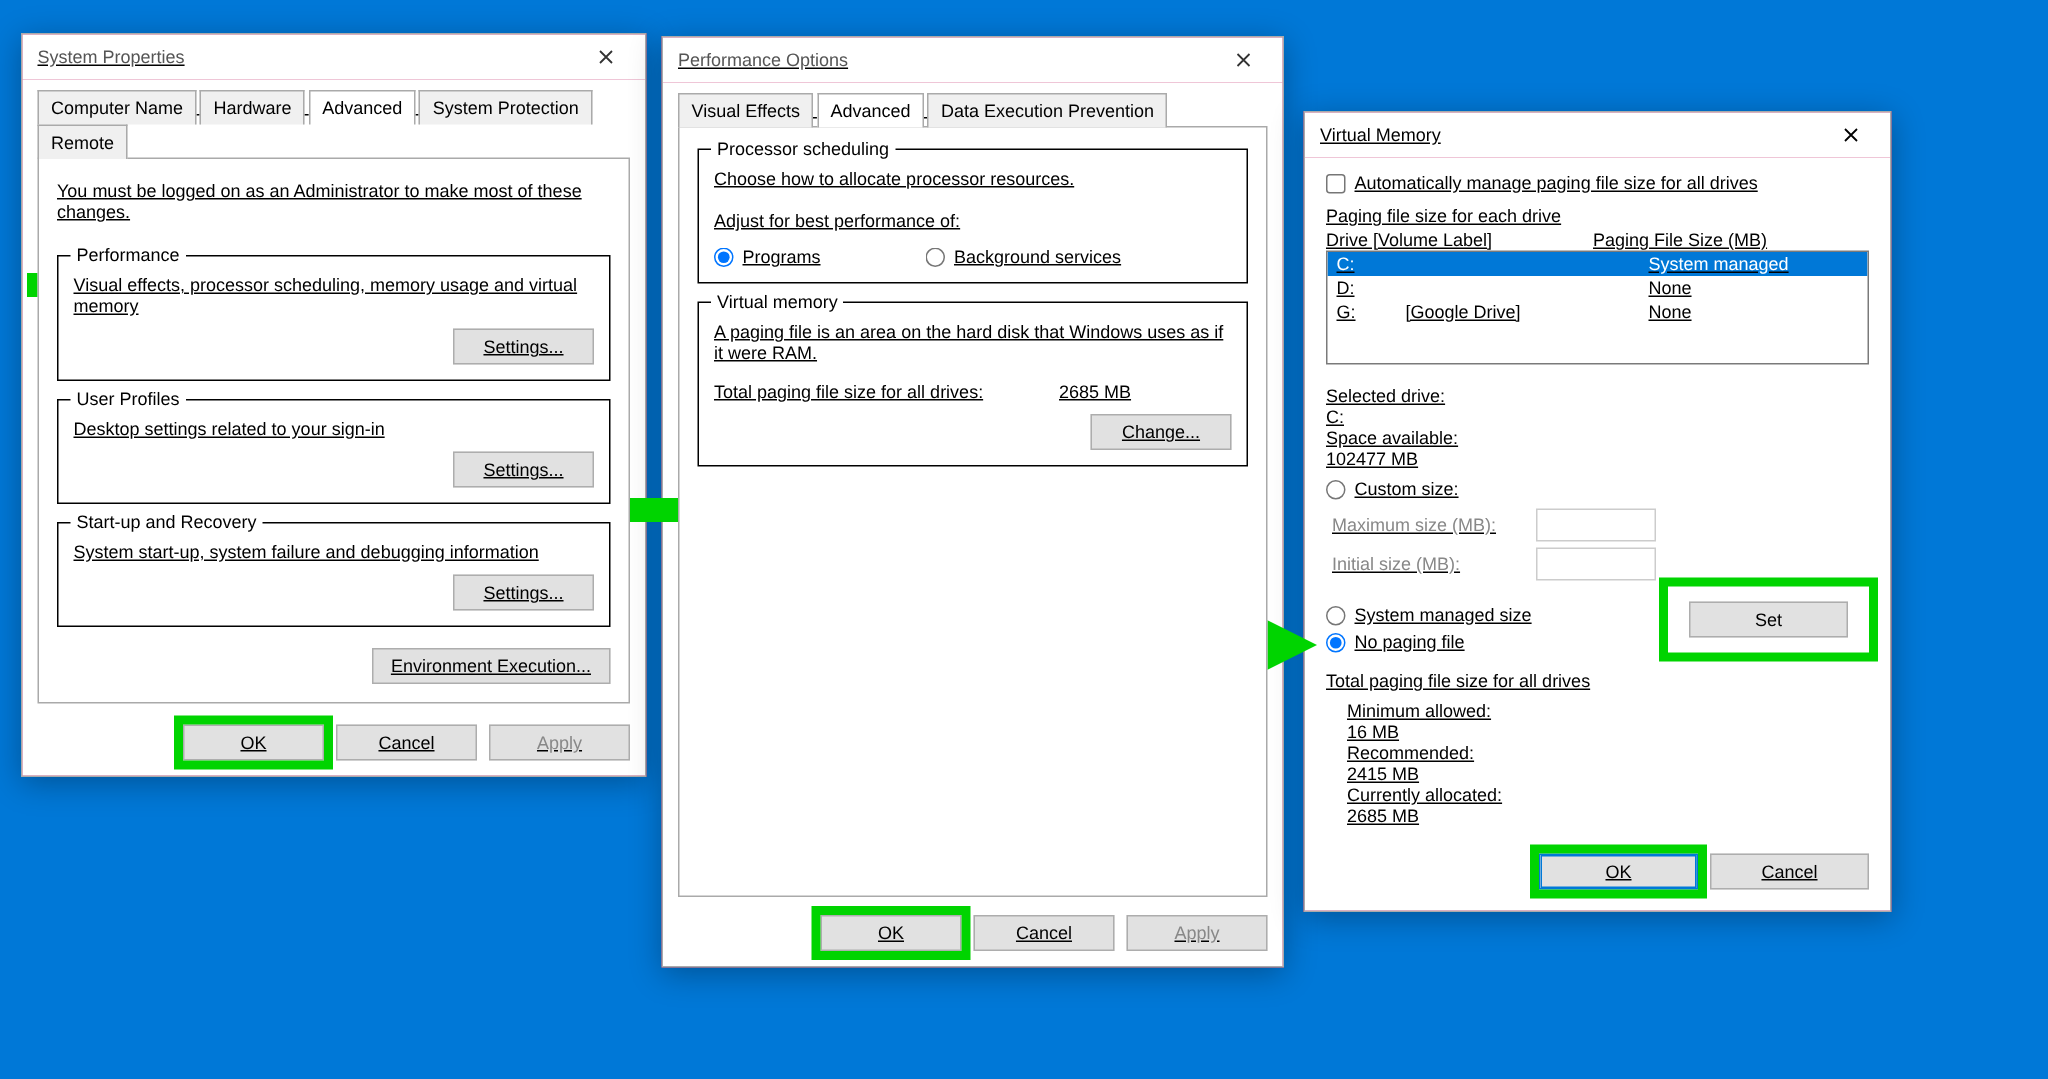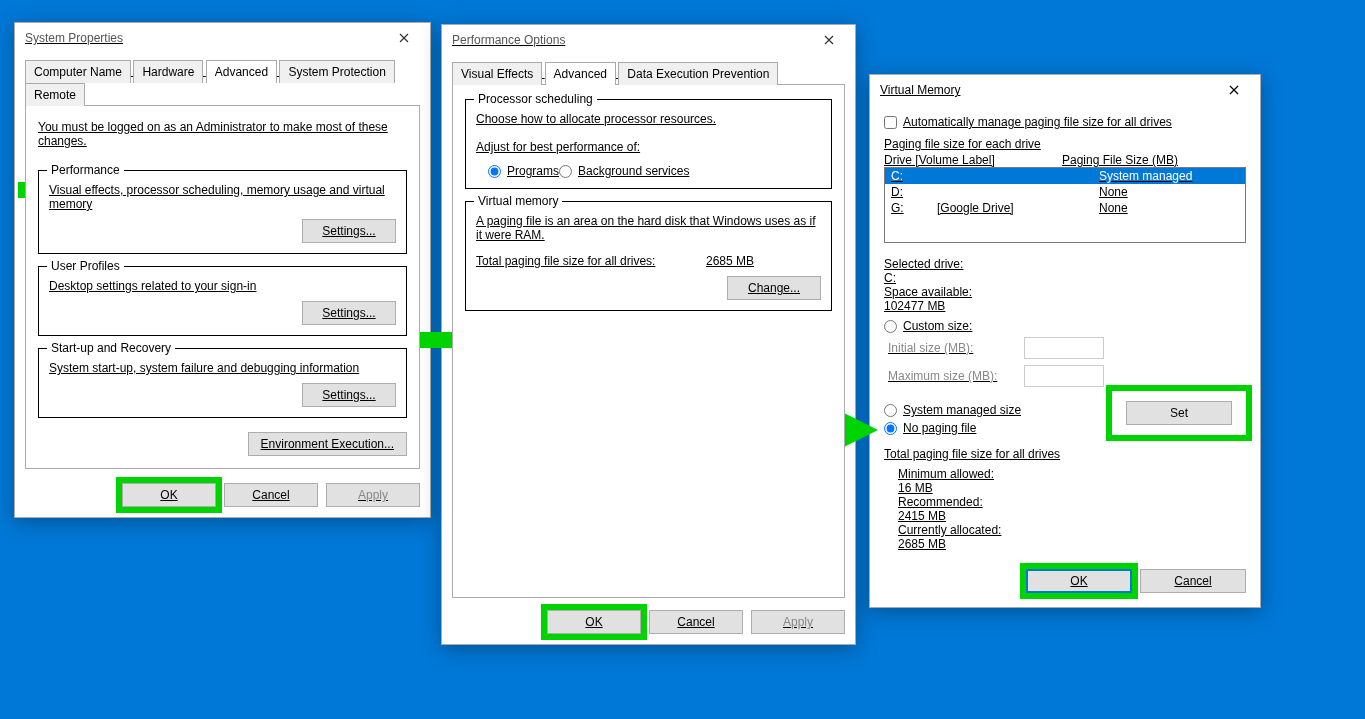--- a/index.html
+++ b/index.html
@@ -111,21 +111,21 @@
     <div class="tabs">
       <span class="tab">Visual Effects</span>
       <span class="tab active">Advanced</span>
       <span class="tab">Data Execution Prevention</span>
     </div>
     <div class="tabpanel" style="height:490px;">
       <div class="group" style="margin-top:4px;">
         <span class="legend">Processor scheduling</span>
         <div>Choose how to allocate processor resources.</div>
         <div style="margin-top:14px;">Adjust for best performance of:</div>
-        <div style="display:flex;margin-top:10px;margin-left:12px;">
+        <div style="display:flex;gap:70px;margin-top:10px;">
           <label class="radio">
               <input type="radio" checked="" style="">
               <span>Programs</span>
             </label>
           <label class="radio">
               <input type="radio" style="">
               <span>Background services</span>
             </label>
         </div>
       </div>
@@ -196,26 +196,26 @@
       <div class="kv">
           <span class="k">Space available:</span>
           <span>102477 MB</span>
         </div>
     </div>
 
     <label class="radio" style="margin-top:6px;">
         <input type="radio" name="pf" style="">
         <span>Custom size:</span>
       </label>
+    <div style="display:flex;align-items:center;gap:10px;margin:6px 0 0 4px;">
+      <span class="label-dim" style="width:126px;">Maximum size (MB):</span>
+      <input class="txt" disabled="" style="">
+    </div>
     <div style="display:flex;align-items:center;gap:10px;margin:4px 0 0 4px;">
       <span class="label-dim" style="width:126px;">Initial size (MB):</span>
-      <input class="txt" disabled="" style="">
-    </div>
-    <div style="display:flex;align-items:center;gap:10px;margin:6px 0 0 4px;">
-      <span class="label-dim" style="width:126px;">Maximum size (MB):</span>
       <input class="txt" disabled="" style="">
     </div>
 
     <div style="display:flex;align-items:flex-end;justify-content:space-between;margin-top:4px;">
       <div>
         <label class="radio">
             <input type="radio" name="pf" style="">
             <span>System managed size</span>
           </label>
         <label class="radio" style="margin-top:4px;">

